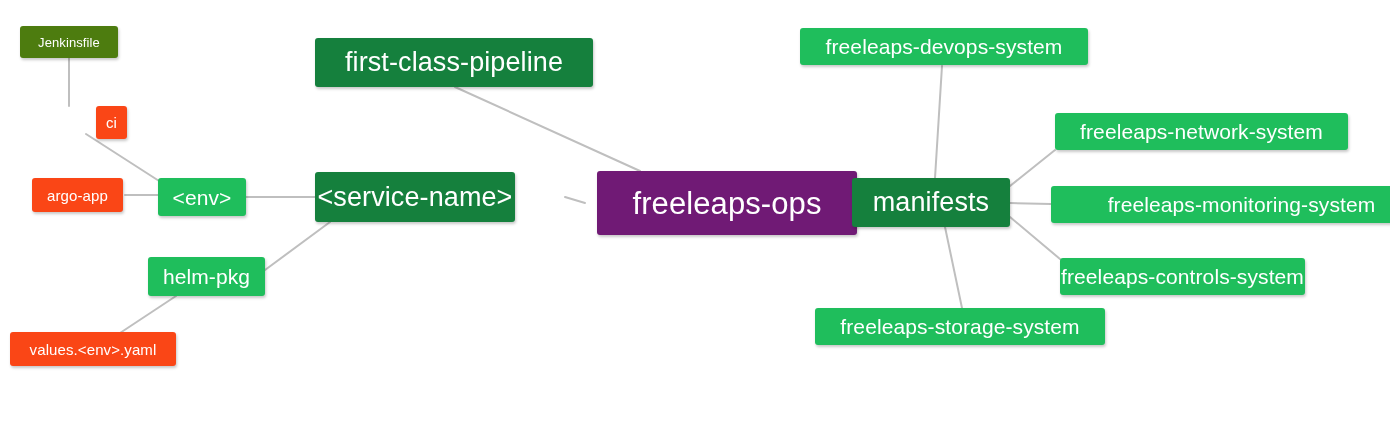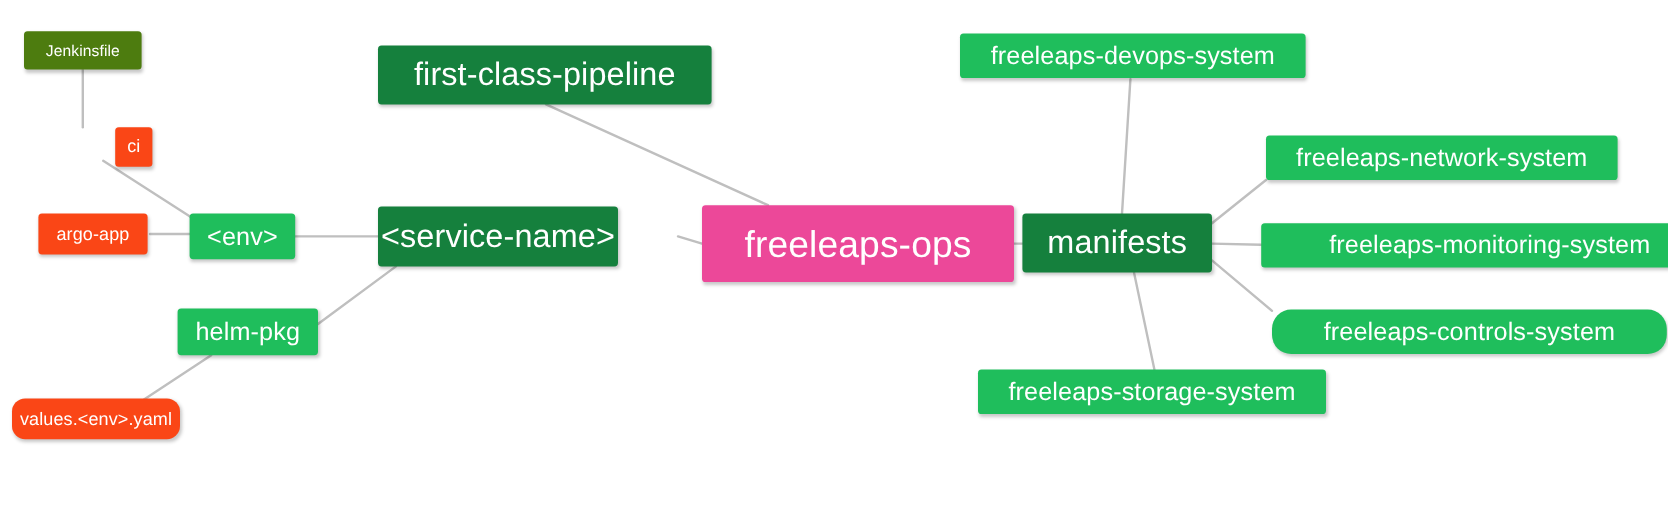--- a/index.html
+++ b/index.html
@@ -34,21 +34,21 @@
     align-items: center;
     justify-content: center;
     color: #ffffff;
     border-radius: 3px;
     white-space: nowrap;
     line-height: 1;
     box-shadow: 1px 2px 3px rgba(0,0,0,0.22);
     letter-spacing: 0.1px;
   }
   
-  .n-root   { background: #ec4899; }
+  .n-root   { background: #701a75; margin-left: 12px; }
   .n-blue   { background: #15803d; }
   .n-green  { background: #1FBE5C; }
   .n-red    { background: #FA4616; }
   .n-orange { background: #4d7c0f; }
 
   
   .sz-root  { font-size: 31px; }
   .sz-l1    { font-size: 27px; }
   .sz-l2    { font-size: 21px; }
   .sz-l3    { font-size: 15px; }
@@ -92,35 +92,35 @@
       </div>
       <div class="node n-green sz-l2" style="left: 148px; top: 257px; width: 117px; height: 39px;">
         <span>helm-pkg</span>
       </div>
       <div class="node n-red sz-l3" style="left: 55px; top: 106px; width: 31px; height: 33px; margin-left: 41px;">
         <span>ci</span>
       </div>
       <div class="node n-red sz-l3" style="left: 32px; top: 178px; width: 91px; height: 34px;">
         <span>argo-app</span>
       </div>
-      <div class="node n-red sz-l3" style="left: 10px; top: 332px; width: 140px; height: 34px; border-radius: 11px;">
+      <div class="node n-red sz-l3" style="left: 10px; top: 332px; width: 166px; height: 34px;">
         <span>values.&lt;env&gt;.yaml</span>
       </div>
       <div class="node n-orange sz-l4" style="left: 20px; top: 26px; width: 98px; height: 32px;">
         <span>Jenkinsfile</span>
       </div>
       <div class="node n-green sz-l2" style="left: 800px; top: 28px; width: 288px; height: 37px;">
         <span>freeleaps-devops-system</span>
       </div>
       <div class="node n-green sz-l2" style="left: 1055px; top: 113px; width: 293px; height: 37px;">
         <span>freeleaps-network-system</span>
       </div>
       <div class="node n-green sz-l2" style="left: 1051px; top: 186px; width: 381px; height: 37px;">
         <span>freeleaps-monitoring-system</span>
       </div>
-      <div class="node n-green sz-l2" style="left: 1060px; top: 258px; width: 329px; height: 37px; border-radius: 16px;">
+      <div class="node n-green sz-l2" style="left: 1060px; top: 258px; width: 245px; height: 37px;">
         <span>freeleaps-controls-system</span>
       </div>
       <div class="node n-green sz-l2" style="left: 815px; top: 308px; width: 290px; height: 37px;">
         <span>freeleaps-storage-system</span>
       </div>
     </div>
 </div>
 
 </body></html>

